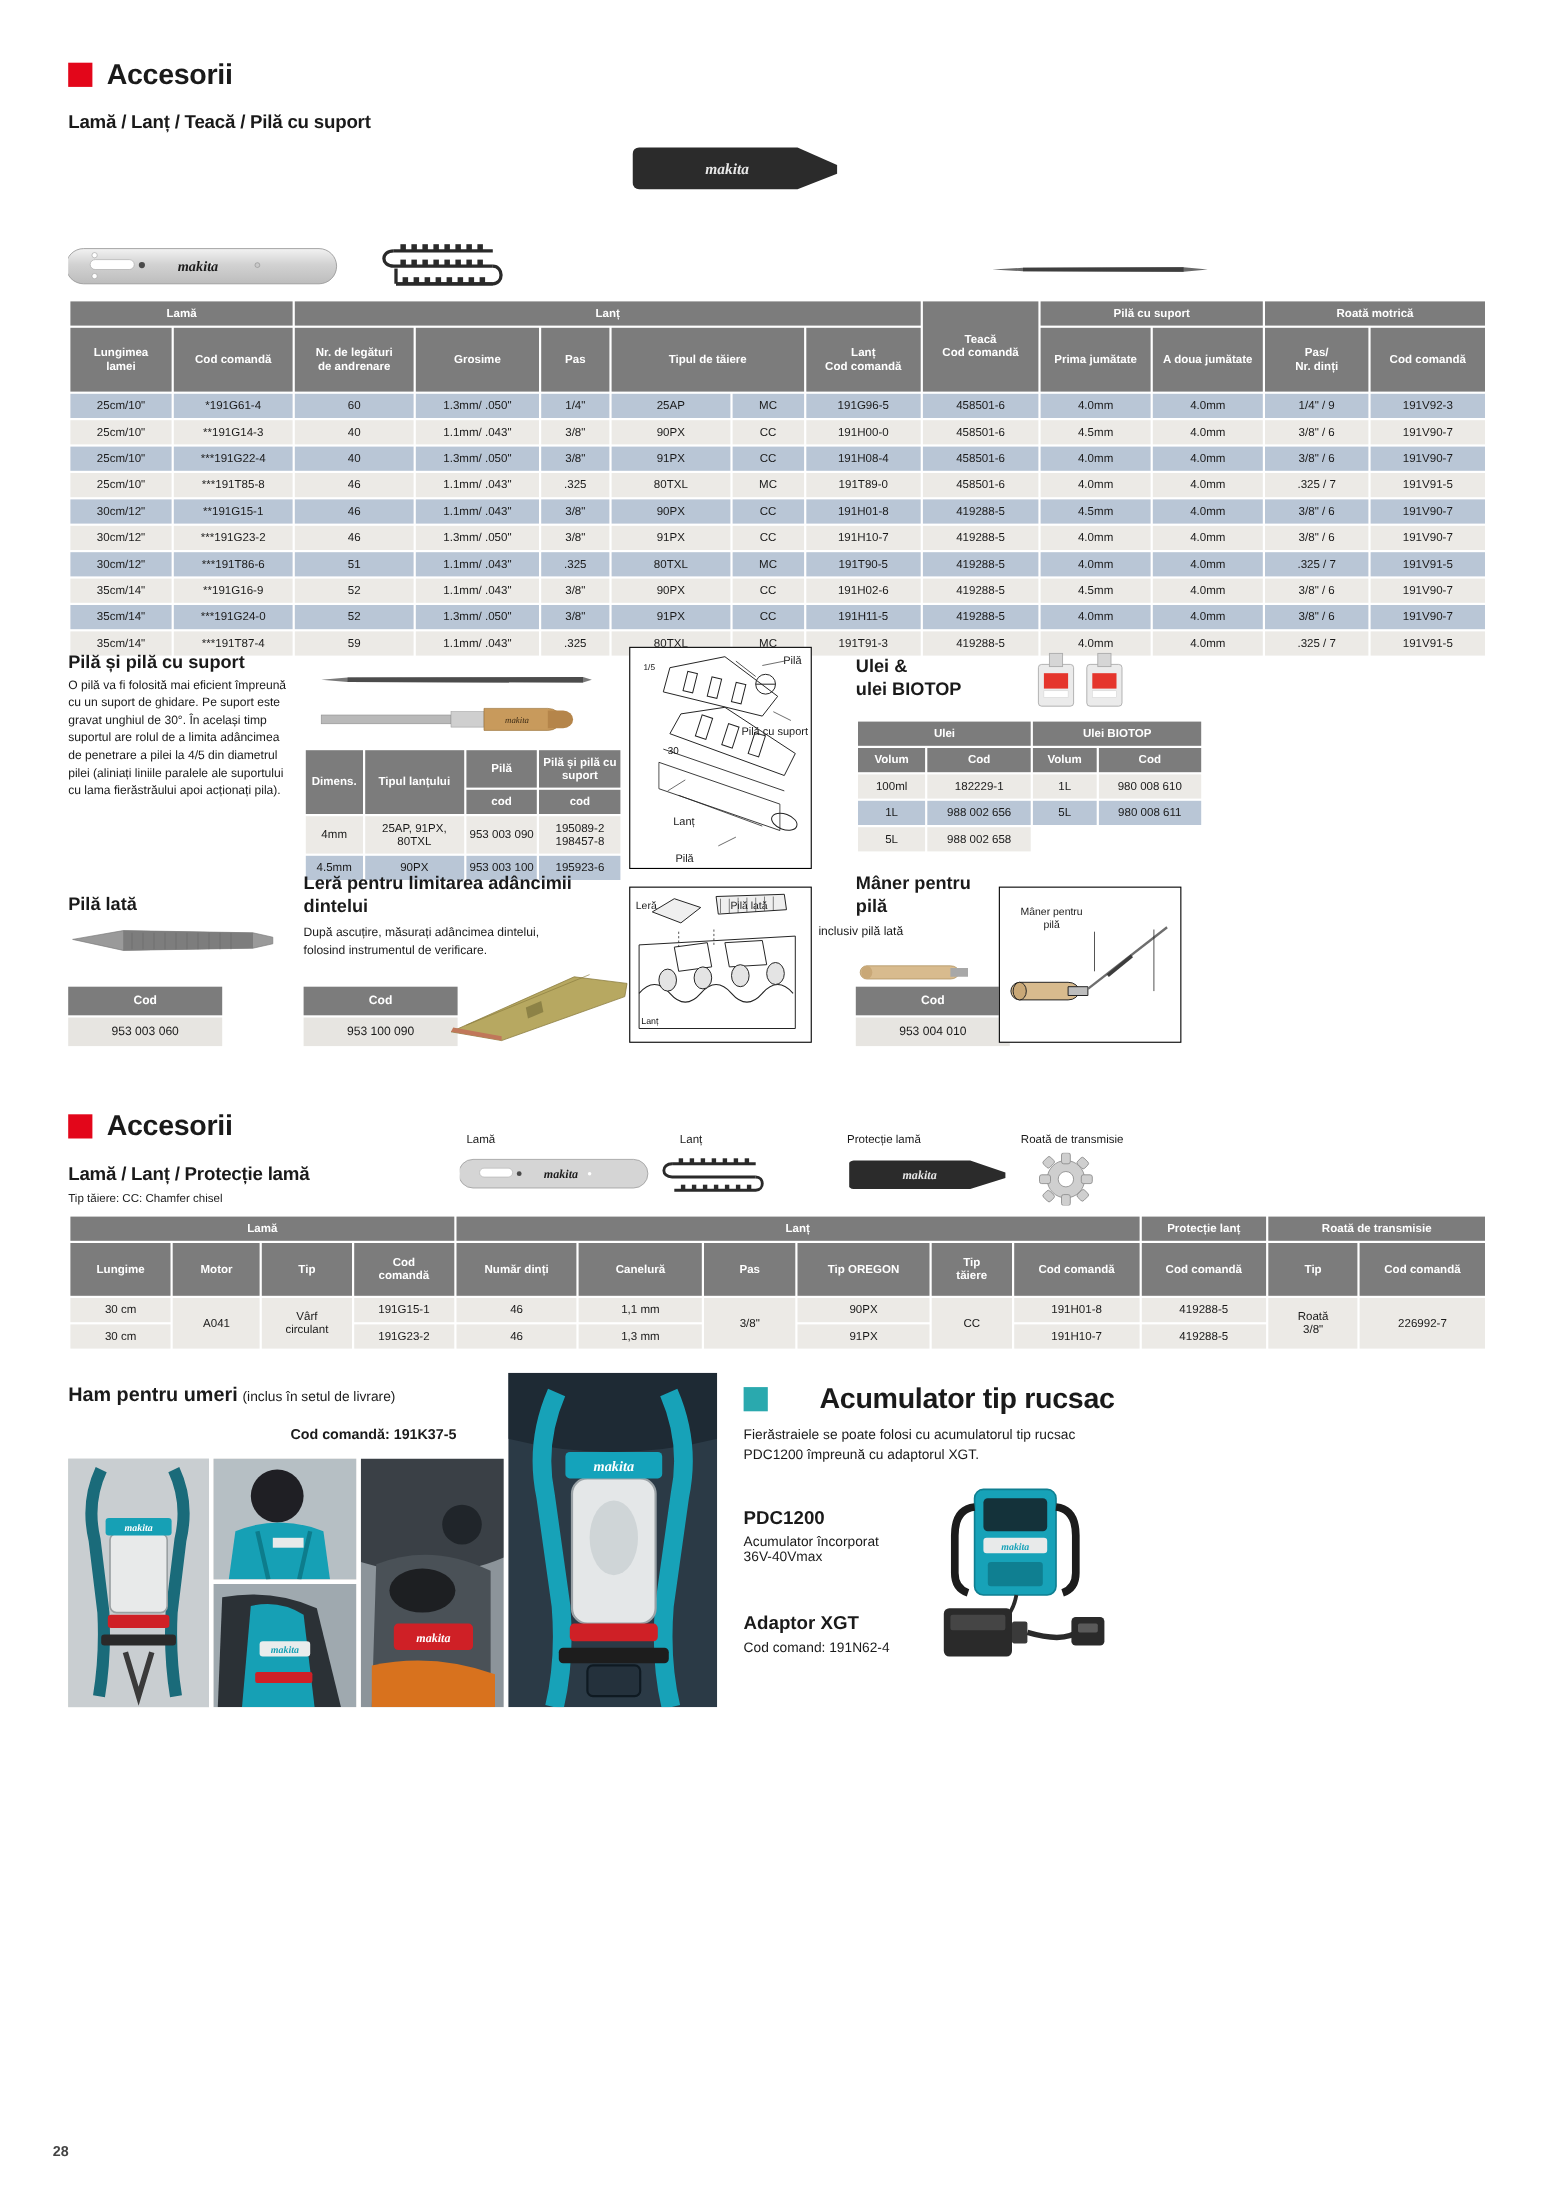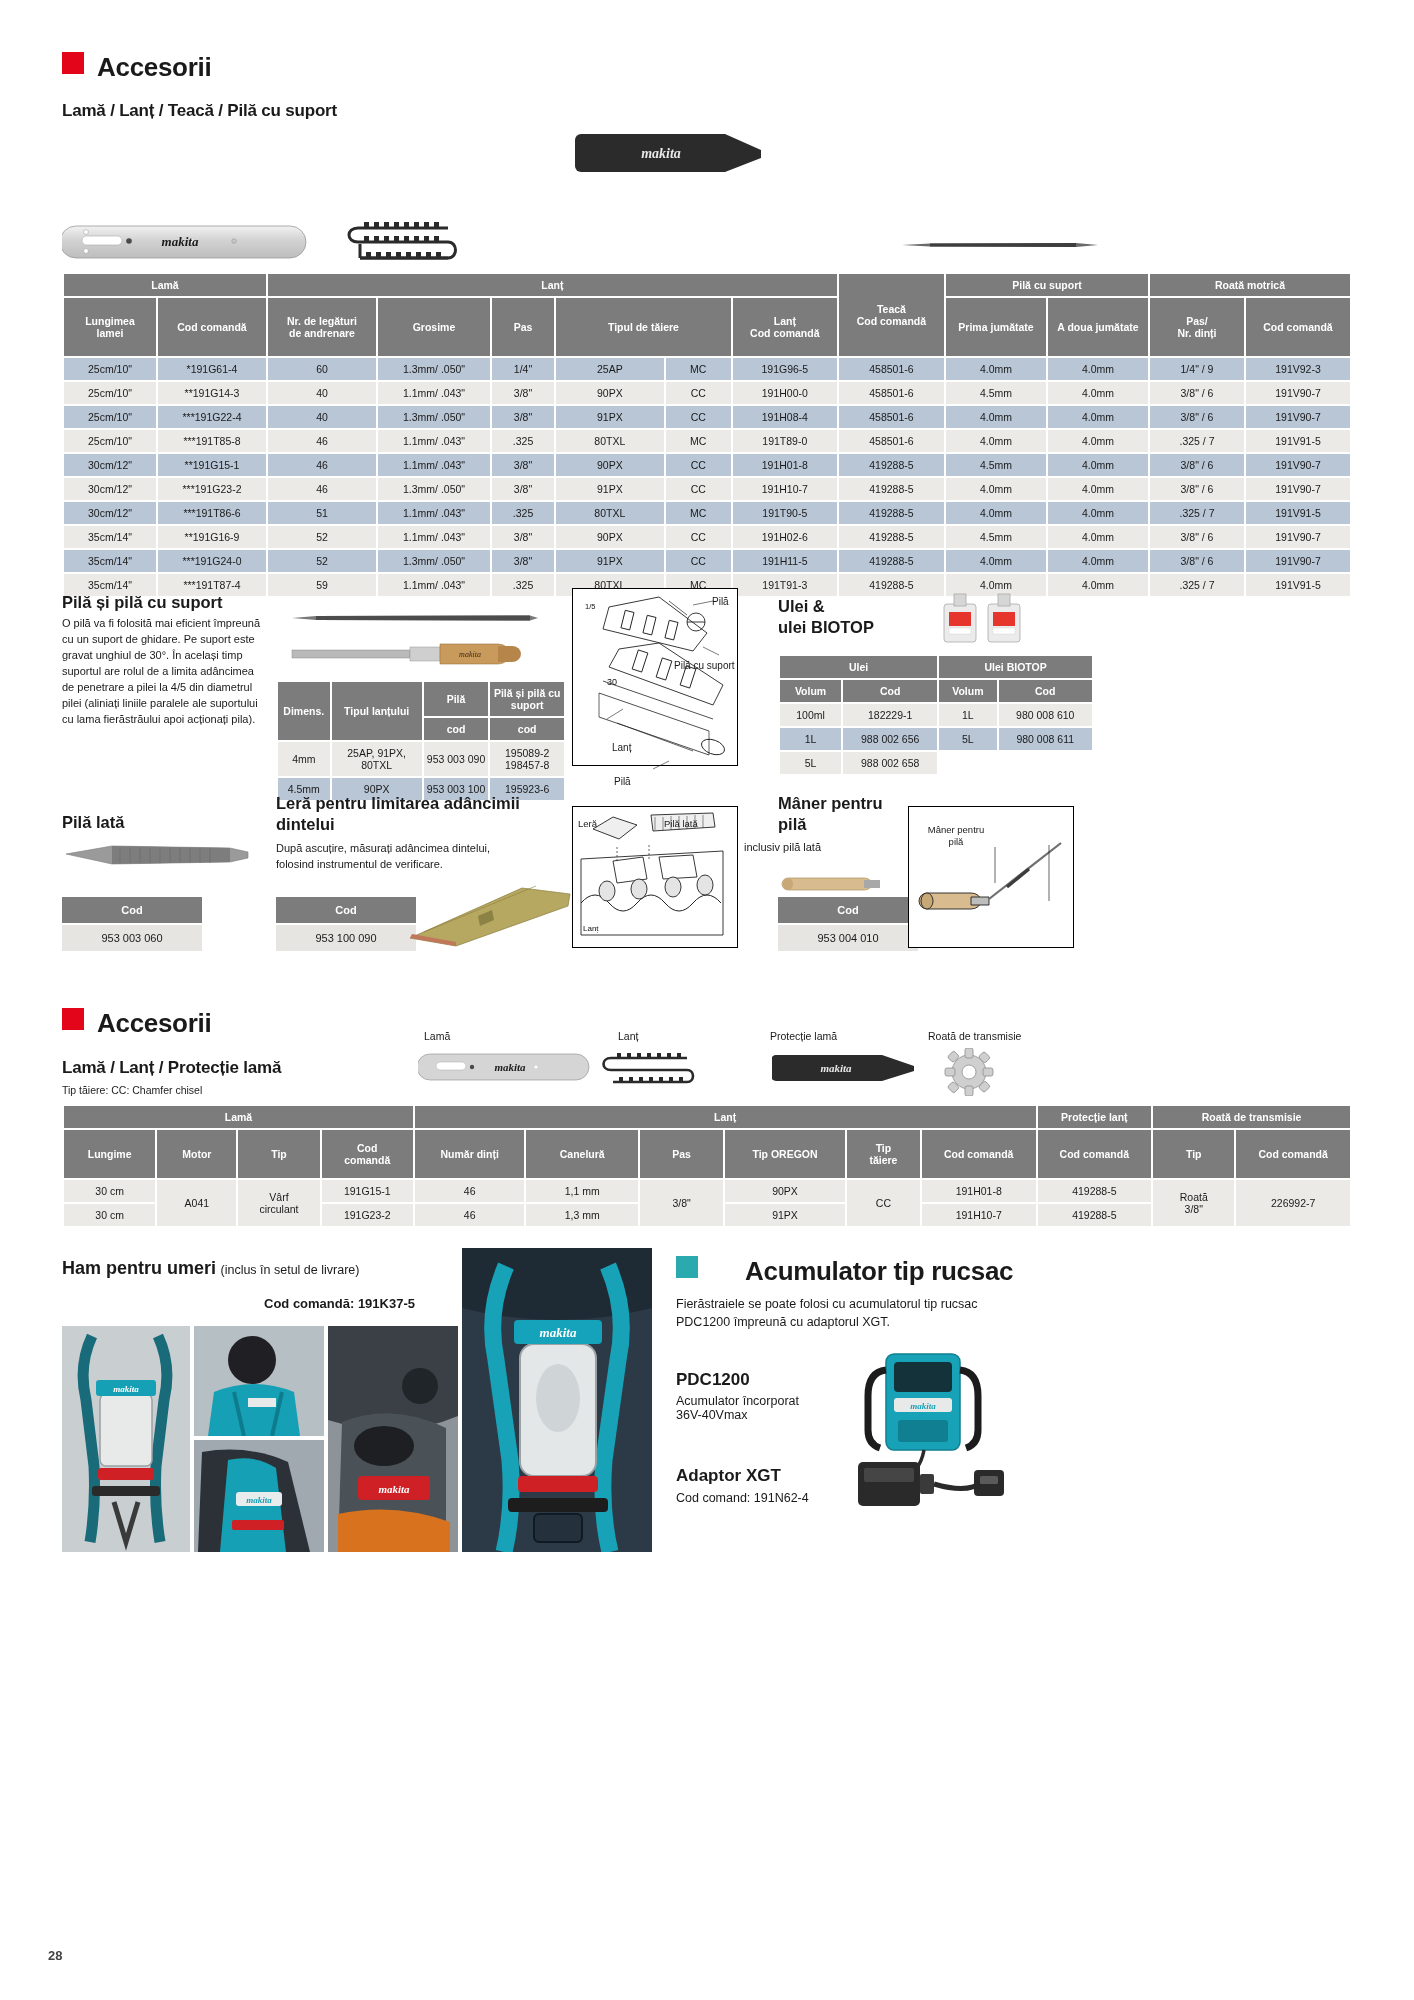--- a/index.html
+++ b/index.html
@@ -6,21 +6,21 @@
   html, body {
     width: 1414px; height: 2000px;
     background: #ffffff;
     font-family: "Liberation Sans", sans-serif;
     color: #1a1a1a;
     overflow: hidden;
   }
   .page { position: relative; width: 1414px; height: 2000px; }
 
   
-  .sec-head { display: flex; gap: 13px; }
+  .sec-head { display: flex; align-items: center; gap: 13px; }
   .sec-sq { width: 22px; height: 22px; background: #e3061a; flex: none; }
   .sec-sq.teal { background: #2aa9ae; }
   .sec-title { font-size: 26px; font-weight: bold; letter-spacing: -0.3px; }
   .sub-title { font-size: 17px; font-weight: bold; margin-top: 13px; letter-spacing: -0.2px; }
   .tiny-note { font-size: 10.5px; margin-top: 9px; color: #222; }
 
   
   table.grid { border-collapse: separate; border-spacing: 2px; width: 100%; }
   table.grid th, table.grid td {
     text-align: center; font-size: 10.5px; padding: 5px 3px;
@@ -360,21 +360,21 @@
         <tr>
           <td class="r-blue">4.5mm</td>
           <td class="r-blue">90PX</td>
           <td class="r-blue">953 003 100</td>
           <td class="r-blue">195923-6</td>
         </tr>
       </tbody>
     </table>
   </div>
 
-  <div class="diagram" style="left:572px;top:588px;width:166px;height:178px">
+  <div class="diagram" style="left:572px;top:588px;width:166px;height:202px">
     <svg width="164" height="200" viewBox="0 0 164 200">
       <g stroke="#222" fill="none" stroke-width="0.9">
         <path d="M36 18 L86 8 L134 44 L120 62 L30 40 Z"></path>
         <rect x="50" y="22" width="9" height="18" transform="rotate(14 54 31)"></rect>
         <rect x="72" y="27" width="9" height="18" transform="rotate(14 76 36)"></rect>
         <rect x="94" y="32" width="9" height="18" transform="rotate(14 98 41)"></rect>
         <circle cx="123" cy="33" r="9"></circle>
         <path d="M114 33 L132 33"></path>
         <path d="M96 12 L114 26" stroke-width="0.7"></path>
         <path d="M46 60 L86 54 L150 96 L140 116 L36 78 Z"></path>

